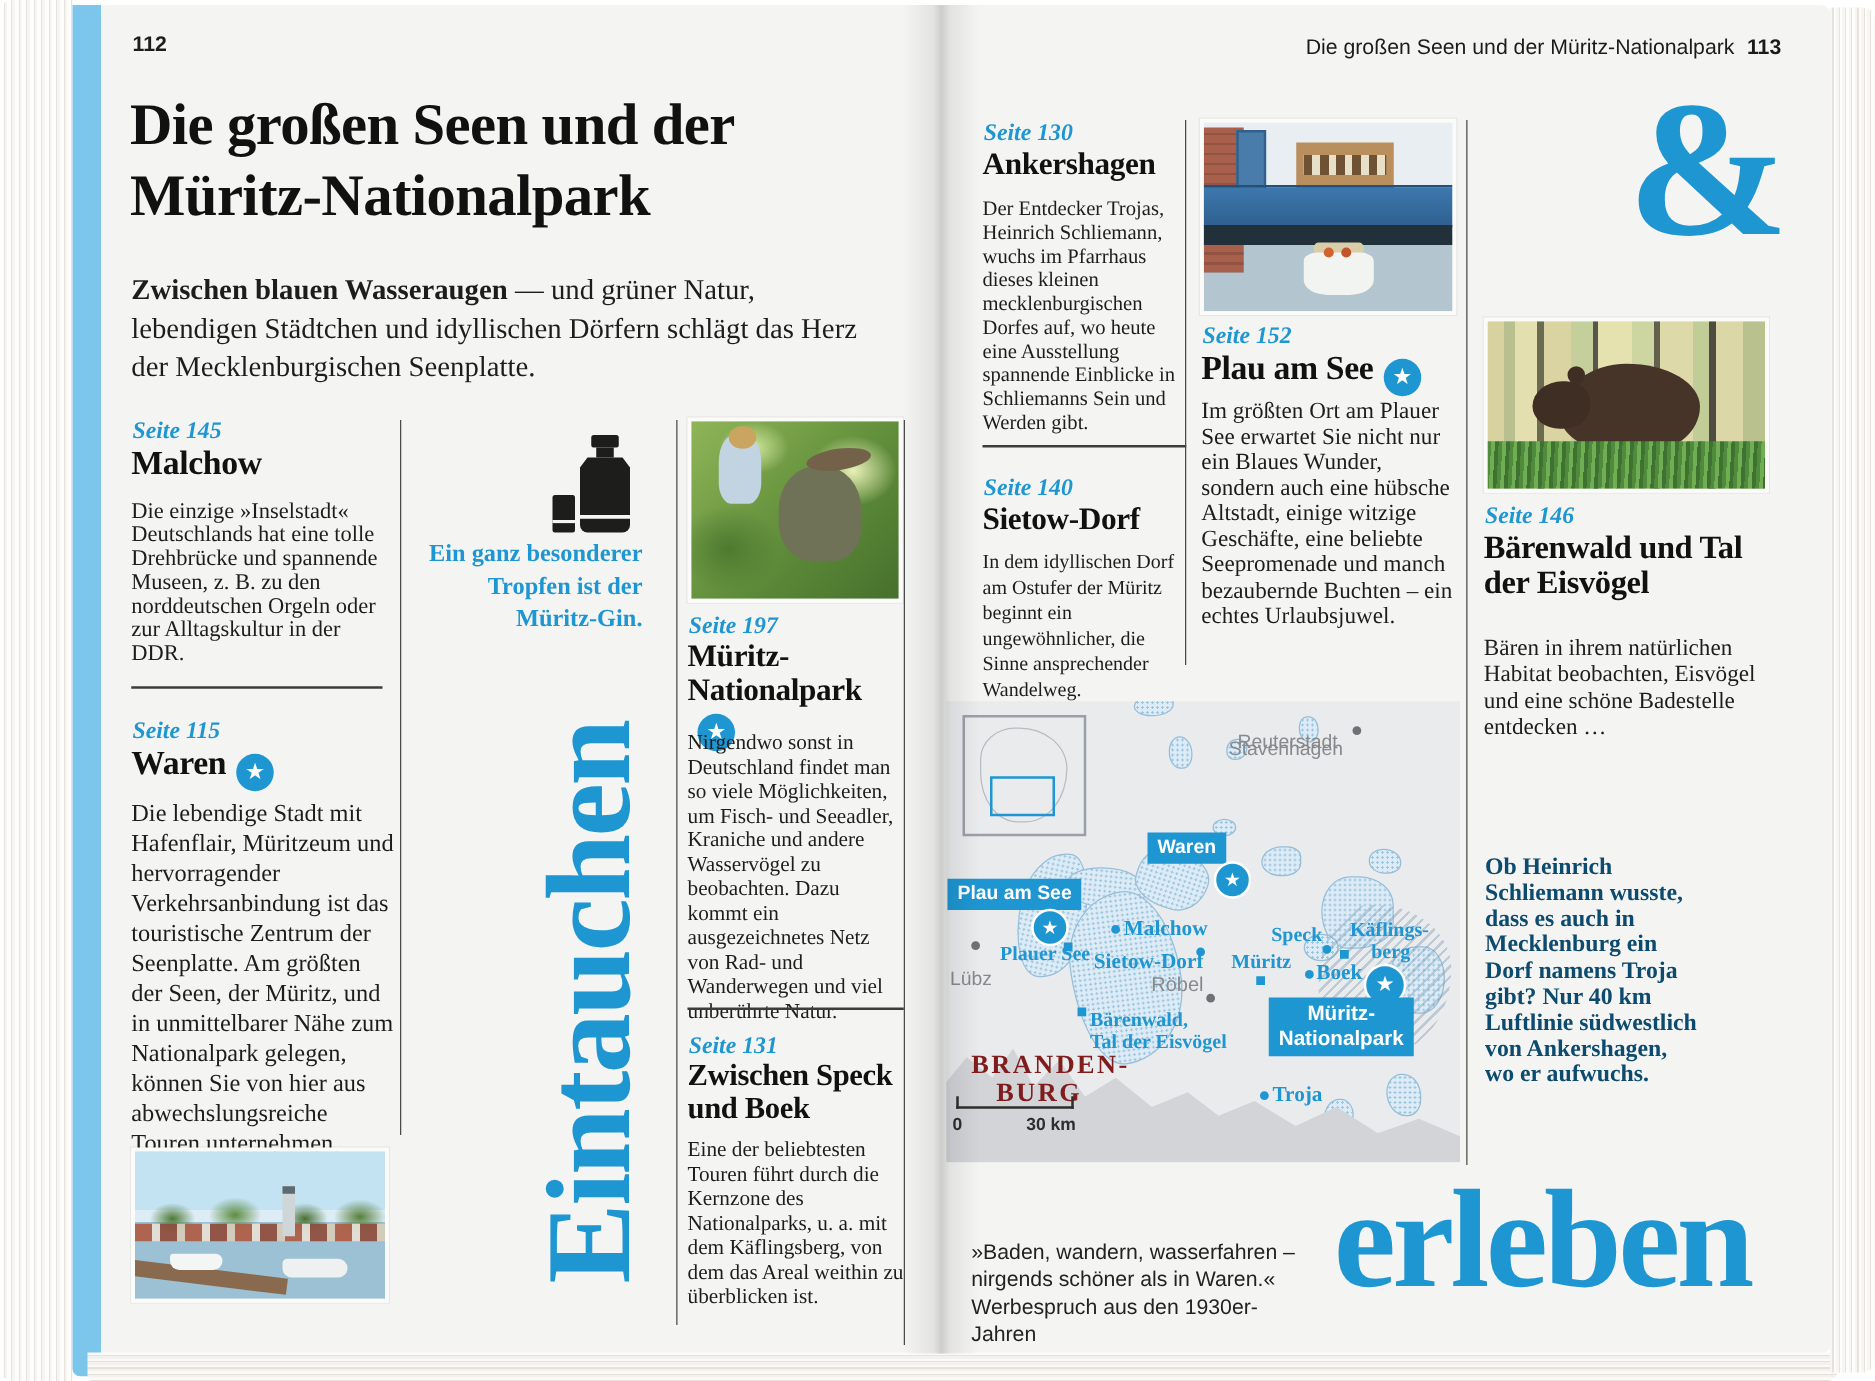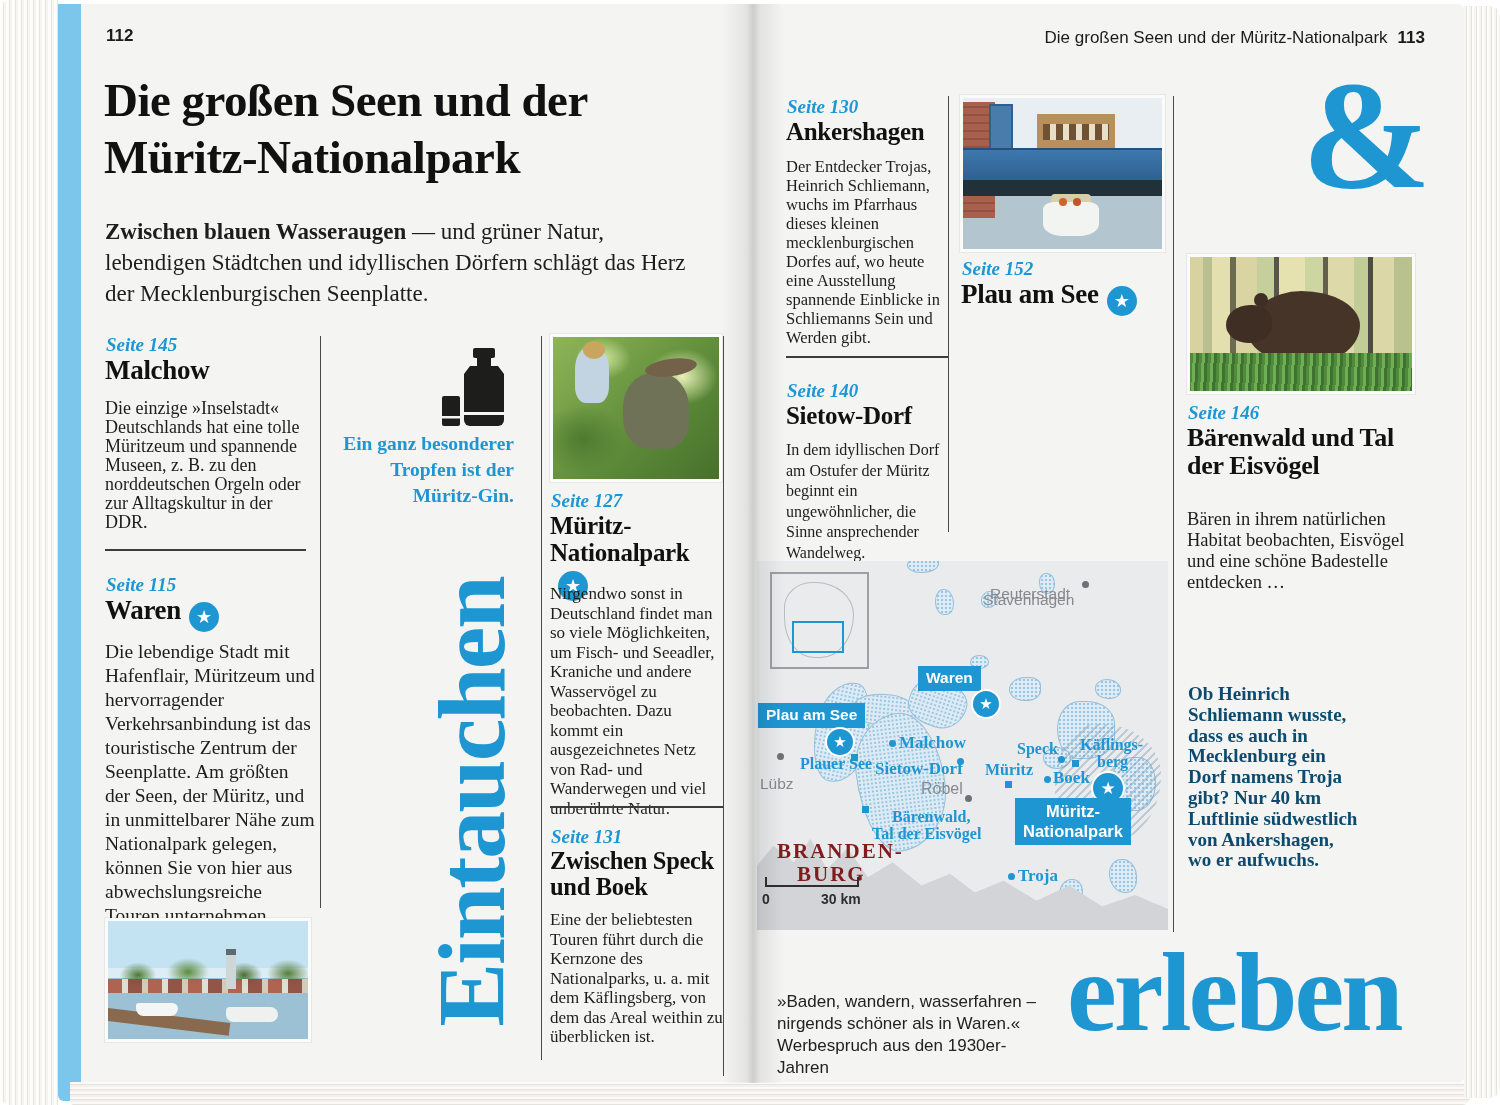--- a/index.html
+++ b/index.html
@@ -180,21 +180,21 @@
   <div class="abs pagenum" id="lp-num">112</div>
   <h1 class="abs" id="lp-title">Die großen Seen und der Müritz-Nationalpark</h1>
   <p class="abs" id="lp-intro"><strong>Zwischen blauen Wasseraugen</strong><span> — und grüner Natur, lebendigen Städtchen und idyllischen Dörfern schlägt das Herz der Mecklenburgischen Seenplatte.</span></p>
 
   <div class="abs vrule" id="vr1"></div>
   <div class="abs vrule" id="vr2"></div>
   <div class="abs vrule" id="vr3"></div>
 
   <div class="abs seite" id="malchow-seite">Seite 145</div>
   <div class="abs h2" id="malchow-title">Malchow</div>
-  <div class="abs body-txt" id="malchow-body">Die einzige »Inselstadt« Deutschlands hat eine tolle Müritzeum und spannende Museen, z. B. zu den norddeutschen Orgeln oder zur Alltagskultur in der DDR.</div>
+  <div class="abs body-txt" id="malchow-body">Die einzige »Inselstadt« Deutschlands hat eine tolle Drehbrücke und spannende Museen, z. B. zu den norddeutschen Orgeln oder zur Alltagskultur in der DDR.</div>
   <div class="abs hrule" id="hr-malchow"></div>
 
   <div class="abs seite" id="waren-seite">Seite 115</div>
   <div class="abs h2" id="waren-title"><span>Waren</span><span class="star-badge badge30">★</span></div>
   <div class="abs body-txt" id="waren-body">Die lebendige Stadt mit Hafenflair, Müritzeum und hervorragender Verkehrsanbindung ist das touristische Zentrum der Seenplatte. Am größten der Seen, der Müritz, und in unmittelbarer Nähe zum Nationalpark gelegen, können Sie von hier aus abwechslungsreiche Touren unternehmen.</div>
 
   <div class="abs photo" id="photo-harbor">
     <div class="abs ph-trees"></div>
     <div class="abs ph-roofs"></div>
     <div class="abs ph-church"></div>
@@ -214,21 +214,21 @@
   <div class="abs blue" id="gin-note">Ein ganz besonderer Tropfen ist der Müritz-Gin.</div>
 
   <div class="abs" id="vertical-word">Eintauchen</div>
 
   <div class="abs photo" id="photo-forest">
     <div class="abs ph-man"></div>
     <div class="abs ph-hat"></div>
     <div class="abs ph-child"></div>
     <div class="abs ph-hair"></div>
   </div>
-  <div class="abs seite" id="np-seite">Seite 127</div>
+  <div class="abs seite" id="np-seite">Seite 197</div>
   <div class="abs h2" id="np-title"><span>Müritz-Nationalpark</span><span class="star-badge badge30">★</span></div>
   <div class="abs body-txt" id="np-body">Nirgendwo sonst in Deutschland findet man so viele Möglichkeiten, um Fisch- und Seeadler, Kraniche und andere Wasservögel zu beobachten. Dazu kommt ein ausgezeichnetes Netz von Rad- und Wanderwegen und viel unberührte Natur.</div>
   <div class="abs hrule" id="hr-np"></div>
   <div class="abs seite" id="speck-seite">Seite 131</div>
   <div class="abs h2" id="speck-title">Zwischen Speck und Boek</div>
   <div class="abs body-txt" id="speck-body">Eine der beliebtesten Touren führt durch die Kernzone des Nationalparks, u. a. mit dem Käflingsberg, von dem das Areal weithin zu überblicken ist.</div>
 
   <div class="abs" id="rp-header"><span>Die großen Seen und der Müritz-Nationalpark</span><b>113</b></div>
 
   <div class="abs seite" id="ank-seite">Seite 130</div>
@@ -249,20 +249,21 @@
       </div>
     <div class="abs ph-truss"></div>
     <div class="abs ph-under"></div>
     <div class="abs ph-canopy"></div>
     <div class="abs ph-wboat"></div>
     <div class="abs ph-person1"></div>
     <div class="abs ph-person2"></div>
   </div>
   <div class="abs seite" id="plau-seite">Seite 152</div>
   <div class="abs h2" id="plau-title"><span>Plau am See</span><span class="star-badge badge30">★</span></div>
+  <div class="abs body-txt" id="plau-body">Im größten Ort am Plauer See erwartet Sie nicht nur ein Blaues Wunder, sondern auch eine hübsche Altstadt, einige witzige Geschäfte, eine beliebte Seepromenade und manch bezaubernde Buchten – ein echtes Urlaubsjuwel.</div>
 
   <div class="abs" id="ampersand">&amp;</div>
   <div class="abs photo" id="photo-bear">
     <div class="abs ph-bear"></div>
     <div class="abs ph-bearhead"></div>
     <div class="abs ph-ear"></div>
     <div class="abs ph-grass"></div>
   </div>
   <div class="abs seite" id="bw-seite">Seite 146</div>
   <div class="abs h2" id="bw-title">Bärenwald und Tal der Eisvögel</div>
@@ -333,21 +334,21 @@
     <span class="dot b" style="left:287px;top:215px;"></span>
     <div class="mlbl mblue" style="left:296px;top:207px;font-size:17px;">Boek</div>
 
     <span class="star-badge mstar" style="left:336px;top:212px;width:30px;height:30px;line-height:30px;font-size:17px;">★</span>
     <div class="mbox" style="left:258px;top:237px;text-align:center;font-size:16.5px;line-height:20px;">
       <div>Müritz-</div>
       <div>Nationalpark</div>
     </div>
 
     <span class="sq" style="left:105px;top:245px;"></span>
-    <div class="mlbl mblue" style="left:115px;top:247px;margin-left:20px;">Bärenwald,</div>
+    <div class="mlbl mblue" style="left:115px;top:247px;">Bärenwald,</div>
     <div class="mlbl mblue" style="left:115px;top:264px;text-align:right;">Tal der Eisvögel</div>
 
     <span class="dot b" style="left:251px;top:312px;"></span>
     <div class="mlbl mblue" style="left:261px;top:305px;font-size:17px;">Troja</div>
 
     <div class="mlbl mregion" style="left:20px;top:278px;">BRANDEN-</div>
     <div class="mlbl mregion" style="left:40px;top:301px;">BURG</div>
 
     <div class="abs" id="scalebar"></div>
     <div class="mlbl scaletxt" style="left:5px;top:330px;">0</div>

